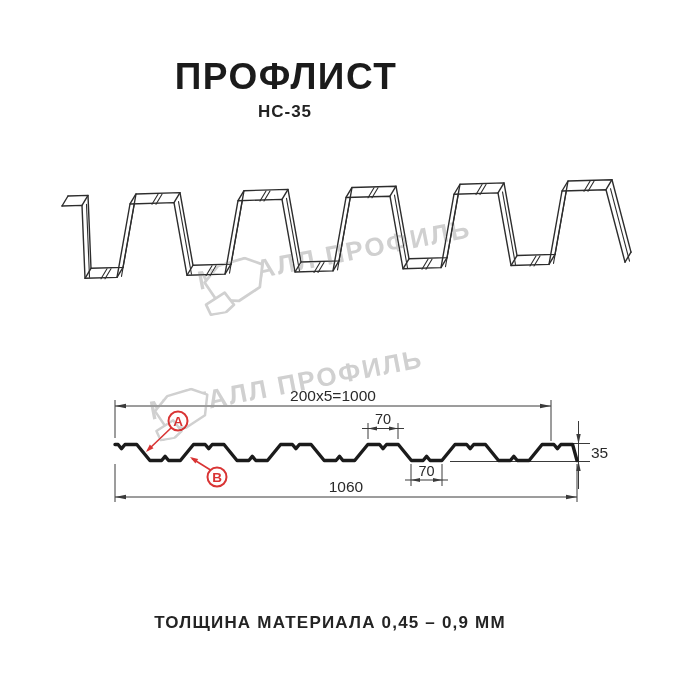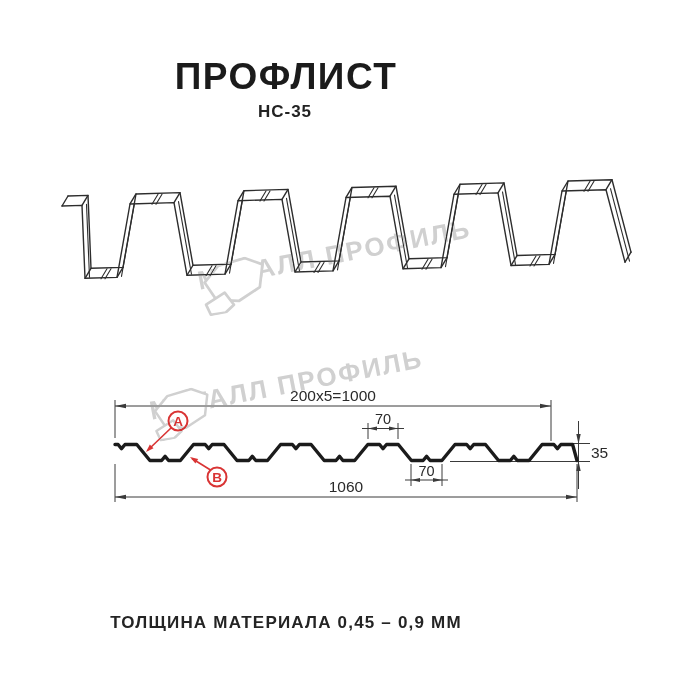--- a/index.html
+++ b/index.html
@@ -4,21 +4,21 @@
 <style>
   html,body{margin:0;padding:0;}
   body{width:700px;height:700px;background:#ffffff;position:relative;overflow:hidden;
        font-family:"Liberation Sans", sans-serif;color:#1d1d1d;}
   .stage{position:absolute;inset:0;width:700px;height:700px;}
   .title{position:absolute;top:56px;left:0;width:572px;text-align:center;
          font-size:37px;font-weight:800;letter-spacing:1.5px;color:#1b1b1b;}
   .subtitle{position:absolute;top:102px;left:0;width:570px;text-align:center;
          font-size:17px;font-weight:700;letter-spacing:1px;color:#222;}
   .caption{position:absolute;top:613px;left:0;width:572px;text-align:center;
-         font-size:17px;font-weight:600;letter-spacing:1.2px;color:#242424;}
+         font-size:17px;font-weight:600;letter-spacing:1.2px;color:#242424;padding-left:44px;}
   svg{position:absolute;left:0;top:0;}
   .wm{position:absolute;display:flex;align-items:center;gap:10px;
       mix-blend-mode:darken;pointer-events:none;}
   .wm .wm-text{font-size:26px;font-weight:700;letter-spacing:2px;color:#d0d0d0;white-space:nowrap;}
   .wm1{left:198px;top:266px;transform:rotate(-11deg);transform-origin:0 50%;}
   .wm2{left:150px;top:396px;transform:rotate(-11deg);transform-origin:0 50%;}
   text{font-family:"Liberation Sans",sans-serif;}
 </style>
 </head>
 <body>

